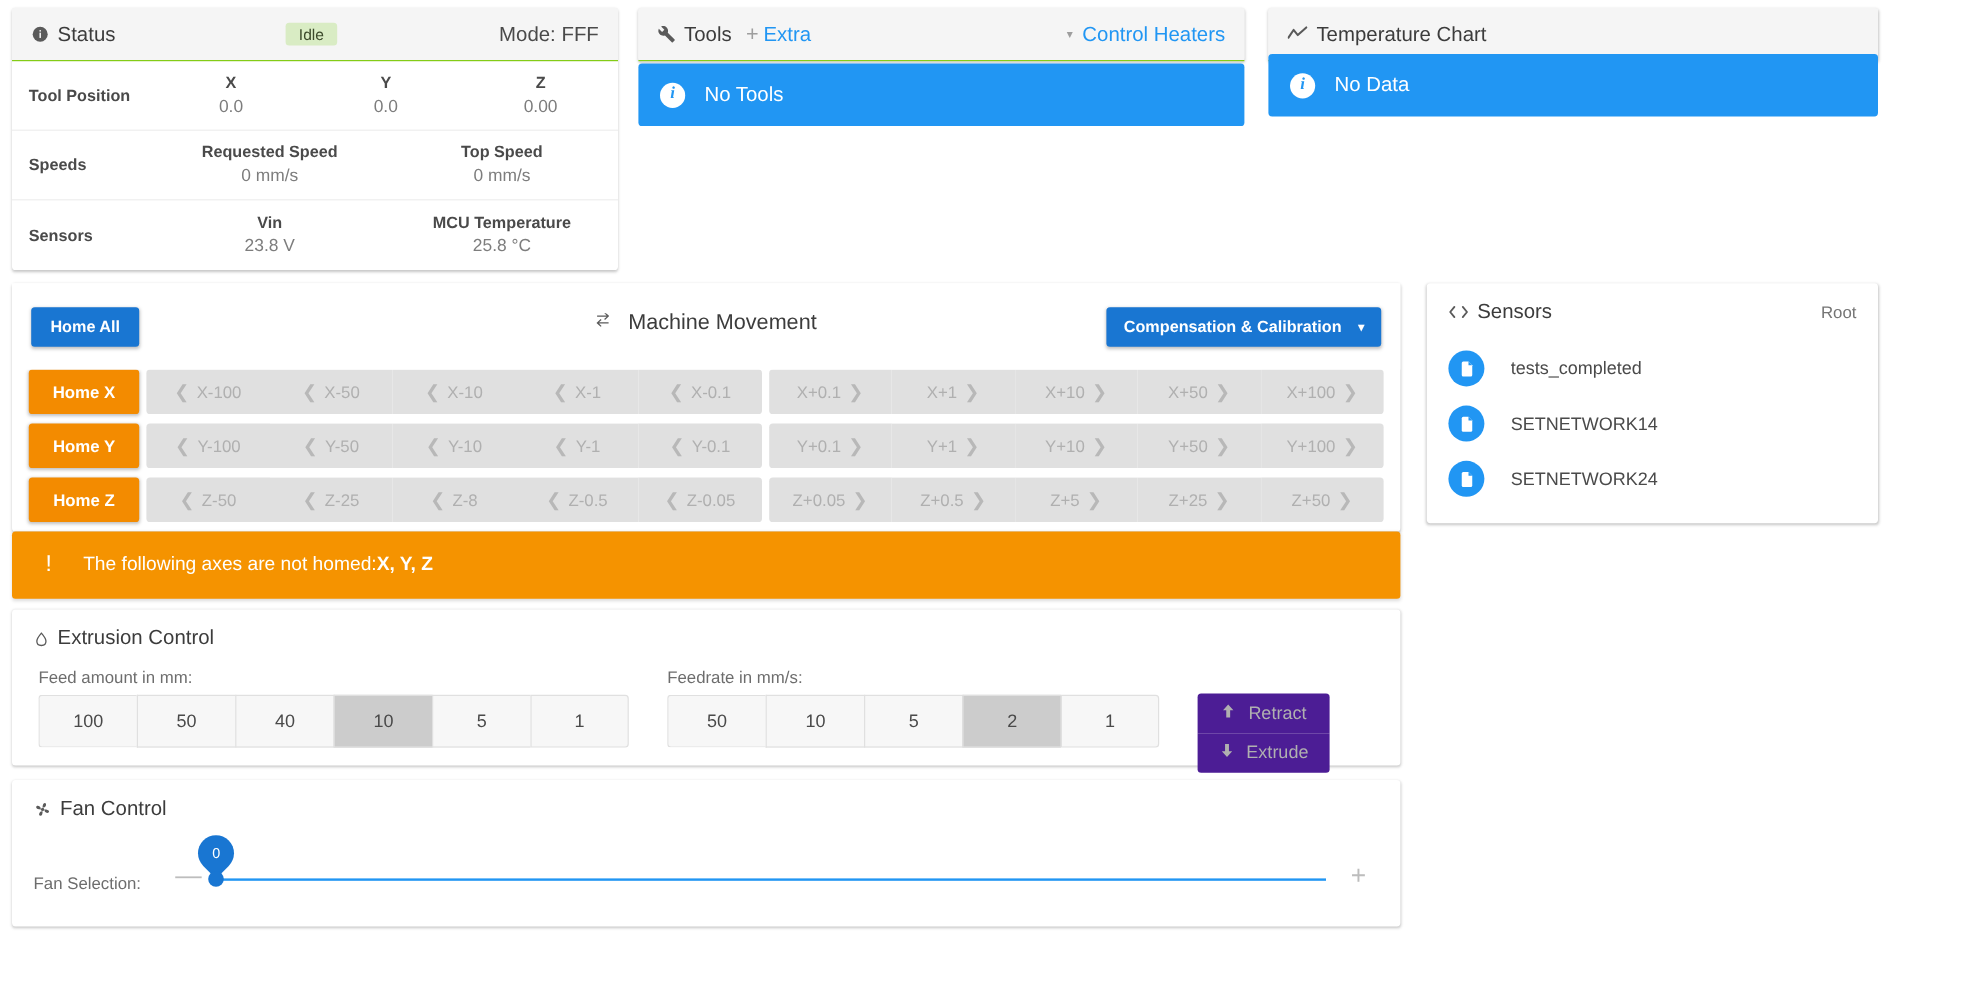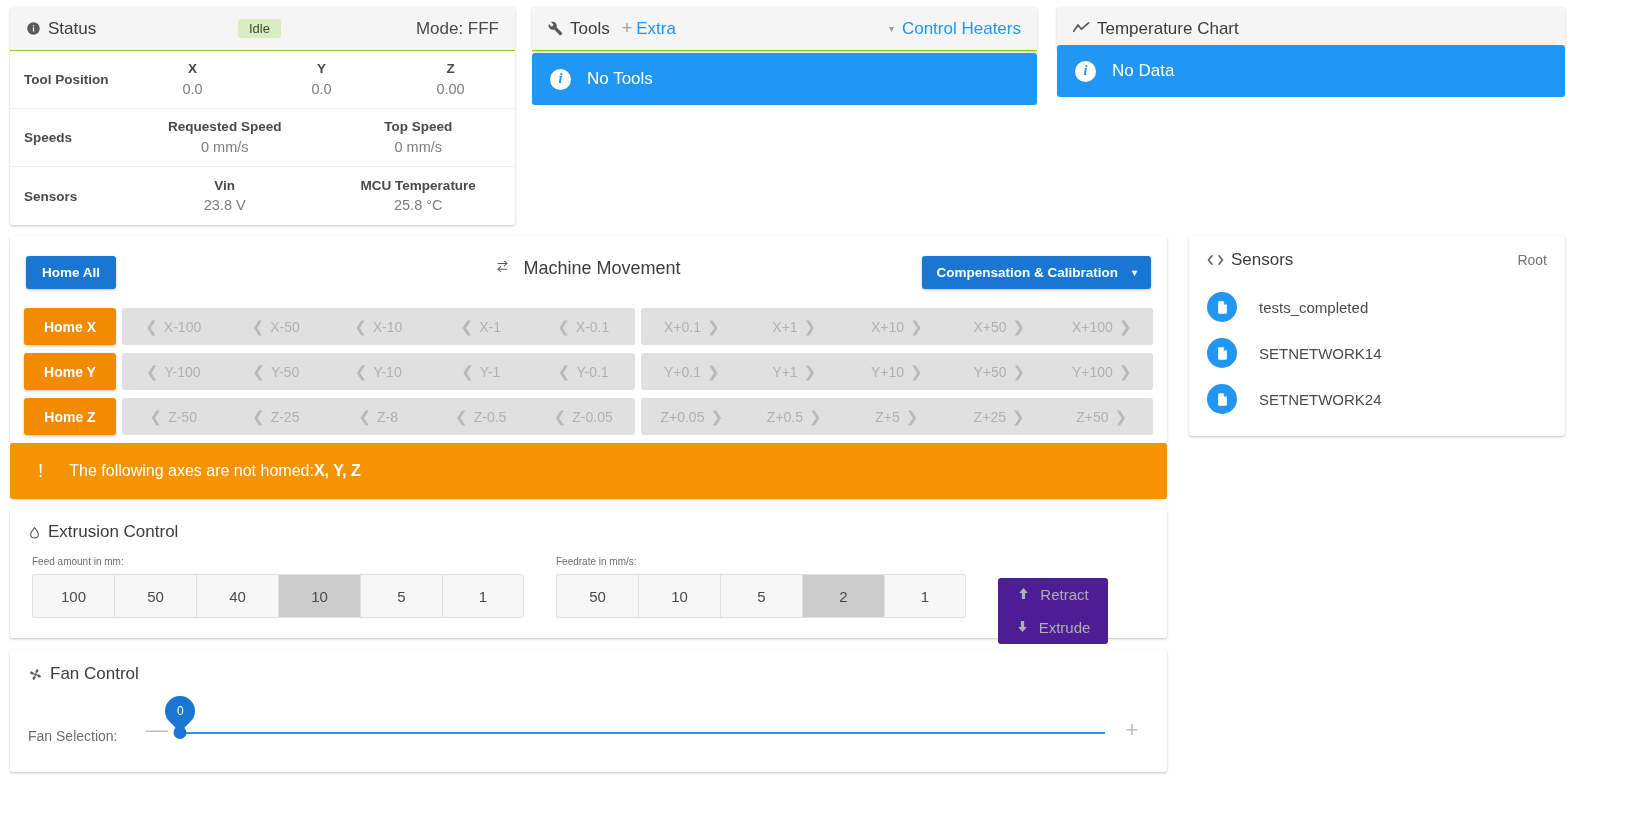--- a/index.html
+++ b/index.html
@@ -281,21 +281,21 @@
   .panel-title {
     font-size: 17px;
     color: #3c3c3c;
     display: flex;
     align-items: center;
     margin-bottom: 14px;
   }
   #extrusion-body { display: flex; align-items: flex-start; }
   .btn-field { }
   .field-label {
-    font-size: 10px;
+    font-size: 14px;
     color: #6d6d6d;
     margin-bottom: 7px;
   }
   .btn-row { display: flex; }
   .seg-btn {
     border: 1px solid #e0e0e0;
     border-right: none;
     background: #f7f7f7;
     color: #4a4a4a;
     font-size: 15px;

